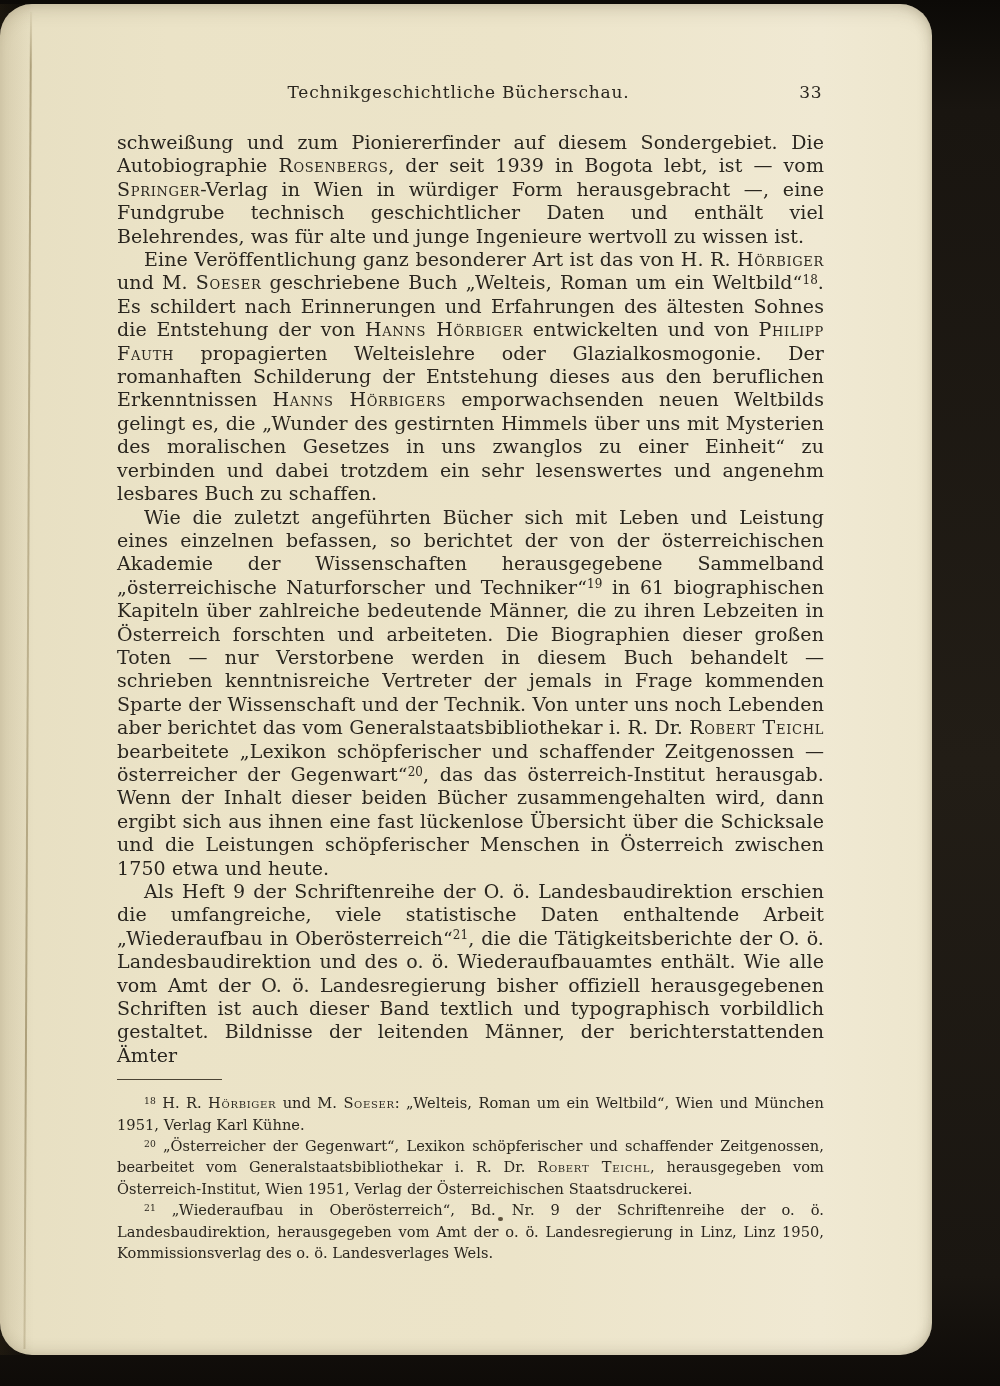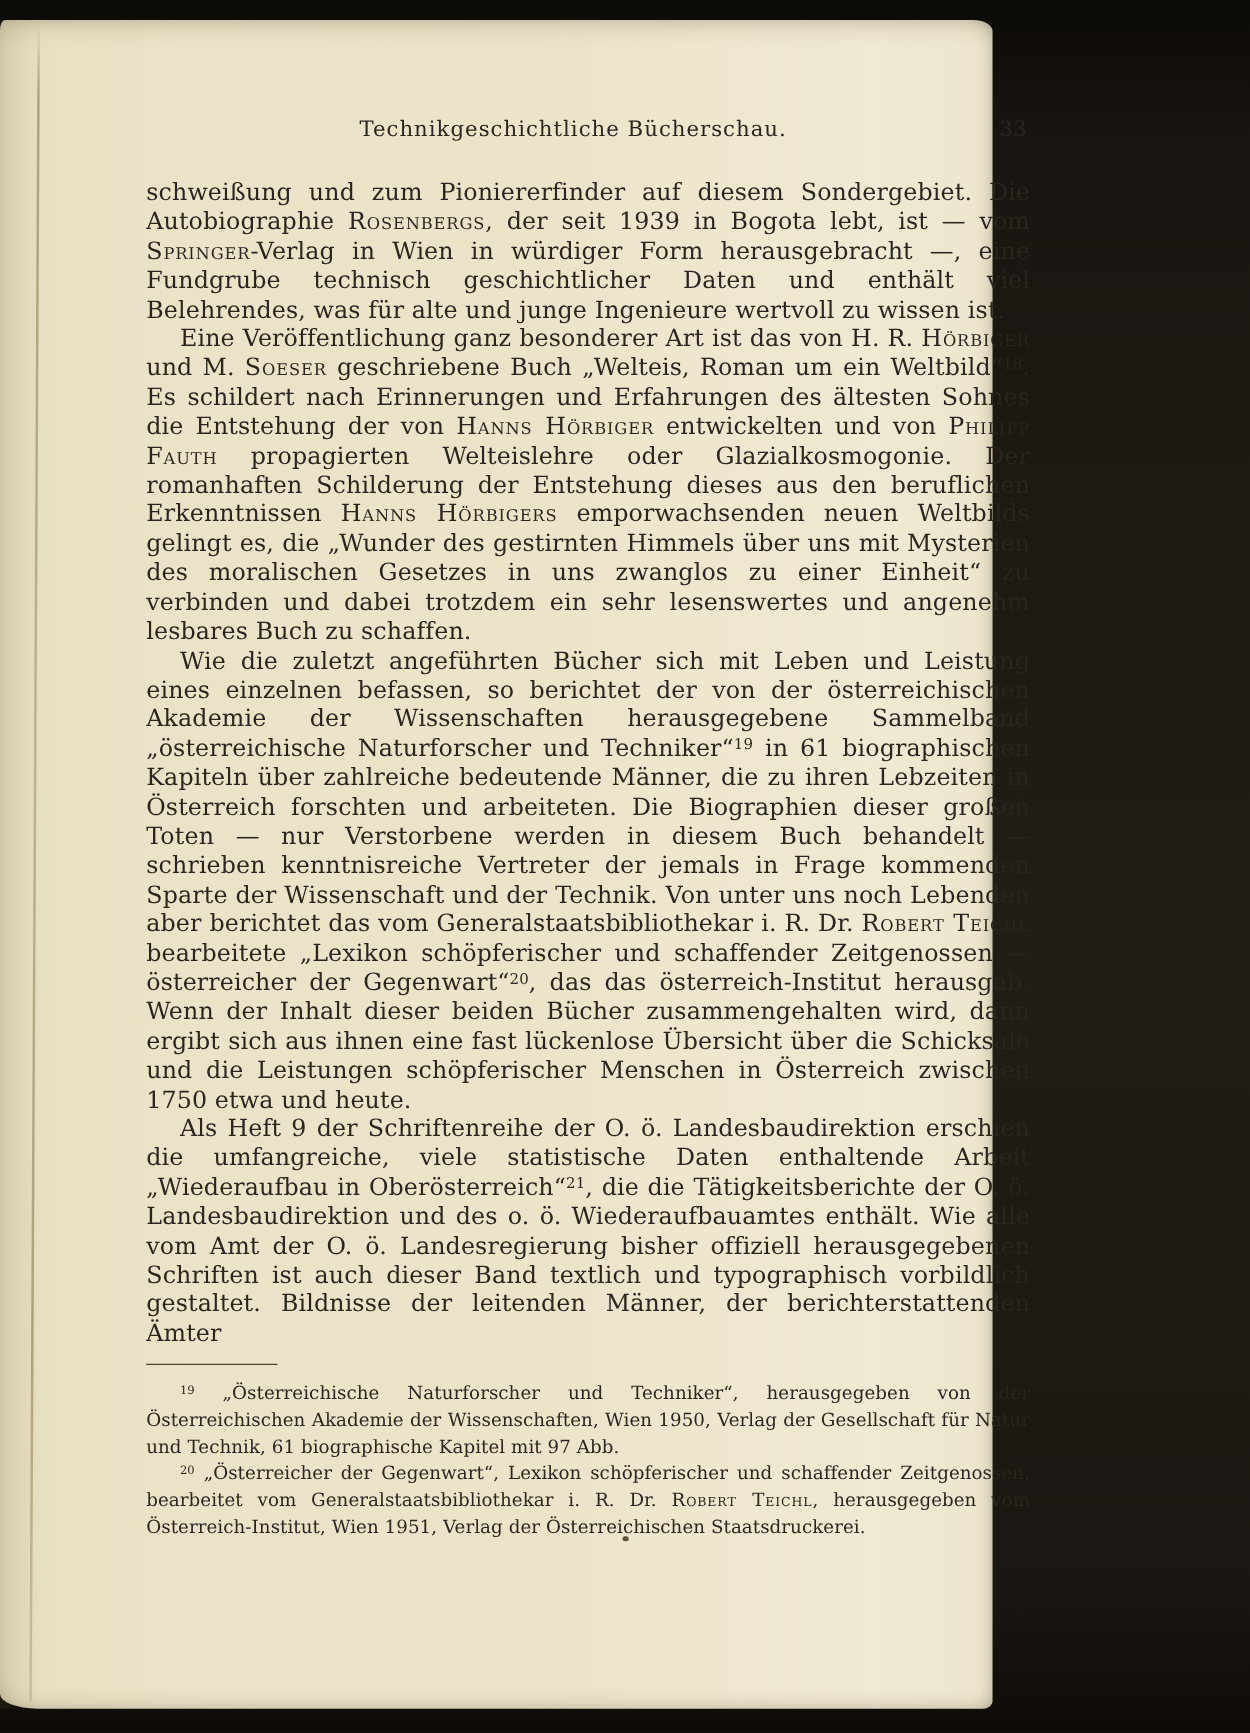--- a/index.html
+++ b/index.html
@@ -12,30 +12,31 @@
 
   
   .scan-bg {
     position: absolute; inset: 0;
     background: linear-gradient(180deg, #0c0a07 0%, #191510 8%, #221d16 55%, #1a1611 92%, #0e0b08 100%);
   }
 
   
   .page {
     position: absolute;
-    left: 0; top: 16px;
-    width: 794px; height: 1351px;
+    left: 0; top: 4px;
+    width: 932px; height: 1351px;
     background: linear-gradient(90deg, #e7dfc2 0%, #ebe3c7 18%, #ece4c9 55%, #f0e9d3 88%, #ede6cd 100%);
     border-top-right-radius: 16px 9px;
     border-top-left-radius: 4px 8px;
     border-bottom-left-radius: 30px 12px;
     border-bottom-right-radius: 8px 6px;
     box-shadow: inset 0 14px 22px -16px rgba(60,45,20,0.35),
                 inset 0 -12px 18px -14px rgba(60,45,20,0.30),
                 inset -10px 0 16px -12px rgba(60,45,20,0.30);
+    border-radius: 32px;
   }
   
   .page::before {
     content: ""; position: absolute; left: 0; top: 0; bottom: 0; width: 34px;
     background: linear-gradient(90deg, rgba(110,88,45,0.14), rgba(110,88,45,0.04) 70%, rgba(110,88,45,0));
     pointer-events: none;
   }
   
   .crease {
     position: absolute; left: 30px; top: 8px; bottom: 6px; width: 1.5px;
@@ -126,19 +127,20 @@
     <div class="bodytext">
         <p class="para"><span>schweißung und zum Pioniererfinder auf diesem Sondergebiet. Die Autobiographie </span><span class="sc">Rosenbergs</span><span>, der seit 1939 in Bogota lebt, ist — vom </span><span class="sc">Springer</span><span>-Verlag in Wien in würdiger Form herausgebracht —, eine Fundgrube technisch geschichtlicher Daten und enthält viel Belehrendes, was für alte und junge Ingenieure wertvoll zu wissen ist.</span></p>
         <p class="para indent"><span>Eine Veröffentlichung ganz besonderer Art ist das von H. R. </span><span class="sc">Hörbiger</span><span> und M. </span><span class="sc">Soeser</span><span> geschriebene Buch „Welteis, Roman um ein Weltbild“</span><sup>18</sup><span>. Es schildert nach Erinnerungen und Erfahrungen des ältesten Sohnes die Entstehung der von </span><span class="sc">Hanns Hörbiger</span><span> entwickelten und von </span><span class="sc">Philipp Fauth</span><span> propagierten Welteislehre oder Glazialkosmogonie. Der romanhaften Schilderung der Entstehung dieses aus den beruflichen Erkenntnissen </span><span class="sc">Hanns Hörbigers</span><span> emporwachsenden neuen Weltbilds gelingt es, die „Wunder des gestirnten Himmels über uns mit Mysterien des moralischen Gesetzes in uns zwanglos zu einer Einheit“ zu verbinden und dabei trotzdem ein sehr lesenswertes und angenehm lesbares Buch zu schaffen.</span></p>
         <p class="para indent"><span>Wie die zuletzt angeführten Bücher sich mit Leben und Leistung eines einzelnen befassen, so berichtet der von der österreichischen Akademie der Wissenschaften herausgegebene Sammelband „österreichische Naturforscher und Techniker“</span><sup>19</sup><span> in 61 biographischen Kapiteln über zahlreiche bedeutende Männer, die zu ihren Lebzeiten in Österreich forschten und arbeiteten. Die Biographien dieser großen Toten — nur Verstorbene werden in diesem Buch behandelt — schrieben kenntnisreiche Vertreter der jemals in Frage kommenden Sparte der Wissenschaft und der Technik. Von unter uns noch Lebenden aber berichtet das vom Generalstaatsbibliothekar i. R. Dr. </span><span class="sc">Robert Teichl</span><span> bearbeitete „Lexikon schöpferischer und schaffender Zeitgenossen — österreicher der Gegenwart“</span><sup>20</sup><span>, das das österreich-Institut herausgab. Wenn der Inhalt dieser beiden Bücher zusammengehalten wird, dann ergibt sich aus ihnen eine fast lückenlose Übersicht über die Schicksale und die Leistungen schöpferischer Menschen in Österreich zwischen 1750 etwa und heute.</span></p>
         <p class="para indent"><span>Als Heft 9 der Schriftenreihe der O. ö. Landesbaudirektion erschien die umfangreiche, viele statistische Daten enthaltende Arbeit „Wiederaufbau in Oberösterreich“</span><sup>21</sup><span>, die die Tätigkeitsberichte der O. ö. Landesbaudirektion und des o. ö. Wiederaufbauamtes enthält. Wie alle vom Amt der O. ö. Landesregierung bisher offiziell herausgegebenen Schriften ist auch dieser Band textlich und typographisch vorbildlich gestaltet. Bildnisse der leitenden Männer, der berichterstattenden Ämter</span></p>
       </div>
 
     <hr class="fnrule">
 
     <div class="footnotes">
-        <p class="footnote"><sup>19</sup><span> „Österreichische Naturforscher und Techniker“, herausgegeben von der Österreichischen Akademie der Wissenschaften, Wien 1950, Verlag der Gesellschaft für Natur und Technik, 61 biographische Kapitel mit 97 Abb.</span></p>
+        <p class="footnote"><sup>18</sup><span> H. R. </span><span class="sc">Hörbiger</span><span> und M. </span><span class="sc">Soeser</span><span>: „Welteis, Roman um ein Weltbild“, Wien und München 1951, Verlag Karl Kühne.</span></p>
         <p class="footnote"><sup>20</sup><span> „Österreicher der Gegenwart“, Lexikon schöpferischer und schaffender Zeitgenossen, bearbeitet vom Generalstaatsbibliothekar i. R. Dr. </span><span class="sc">Robert Teichl</span><span>, herausgegeben vom Österreich-Institut, Wien 1951, Verlag der Österreichischen Staatsdruckerei.</span></p>
+        <p class="footnote"><sup>21</sup><span> „Wiederaufbau in Oberösterreich“, Bd. Nr. 9 der Schriftenreihe der o. ö. Landesbaudirektion, herausgegeben vom Amt der o. ö. Landesregierung in Linz, Linz 1950, Kommissionsverlag des o. ö. Landesverlages Wels.</span></p>
       </div>
   </div>
 
   <div class="inkdot"></div>
 </div>
 
 </body></html>

